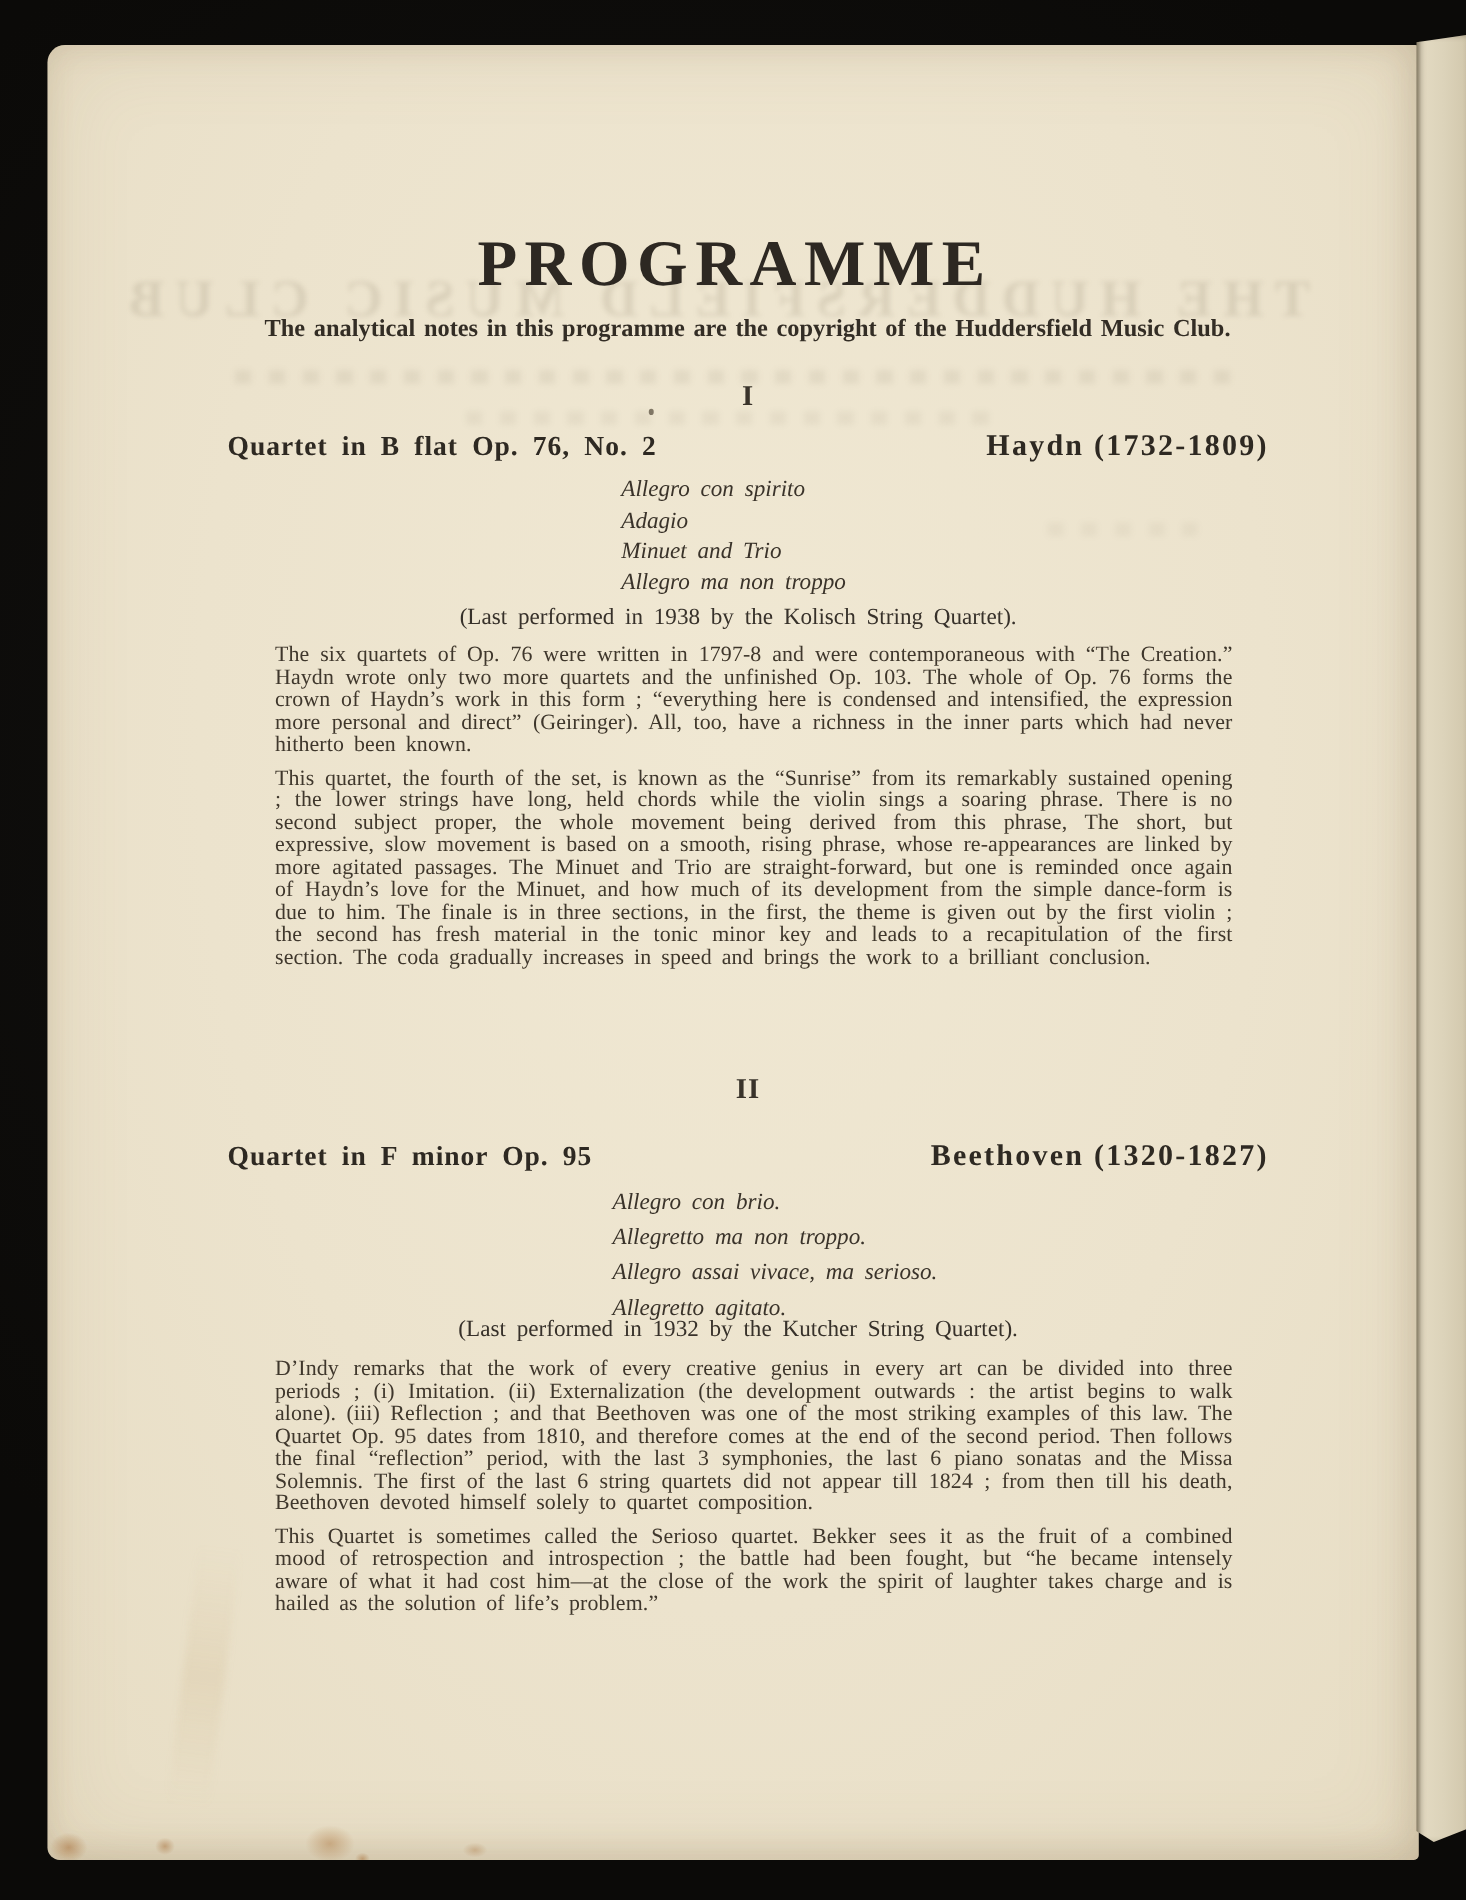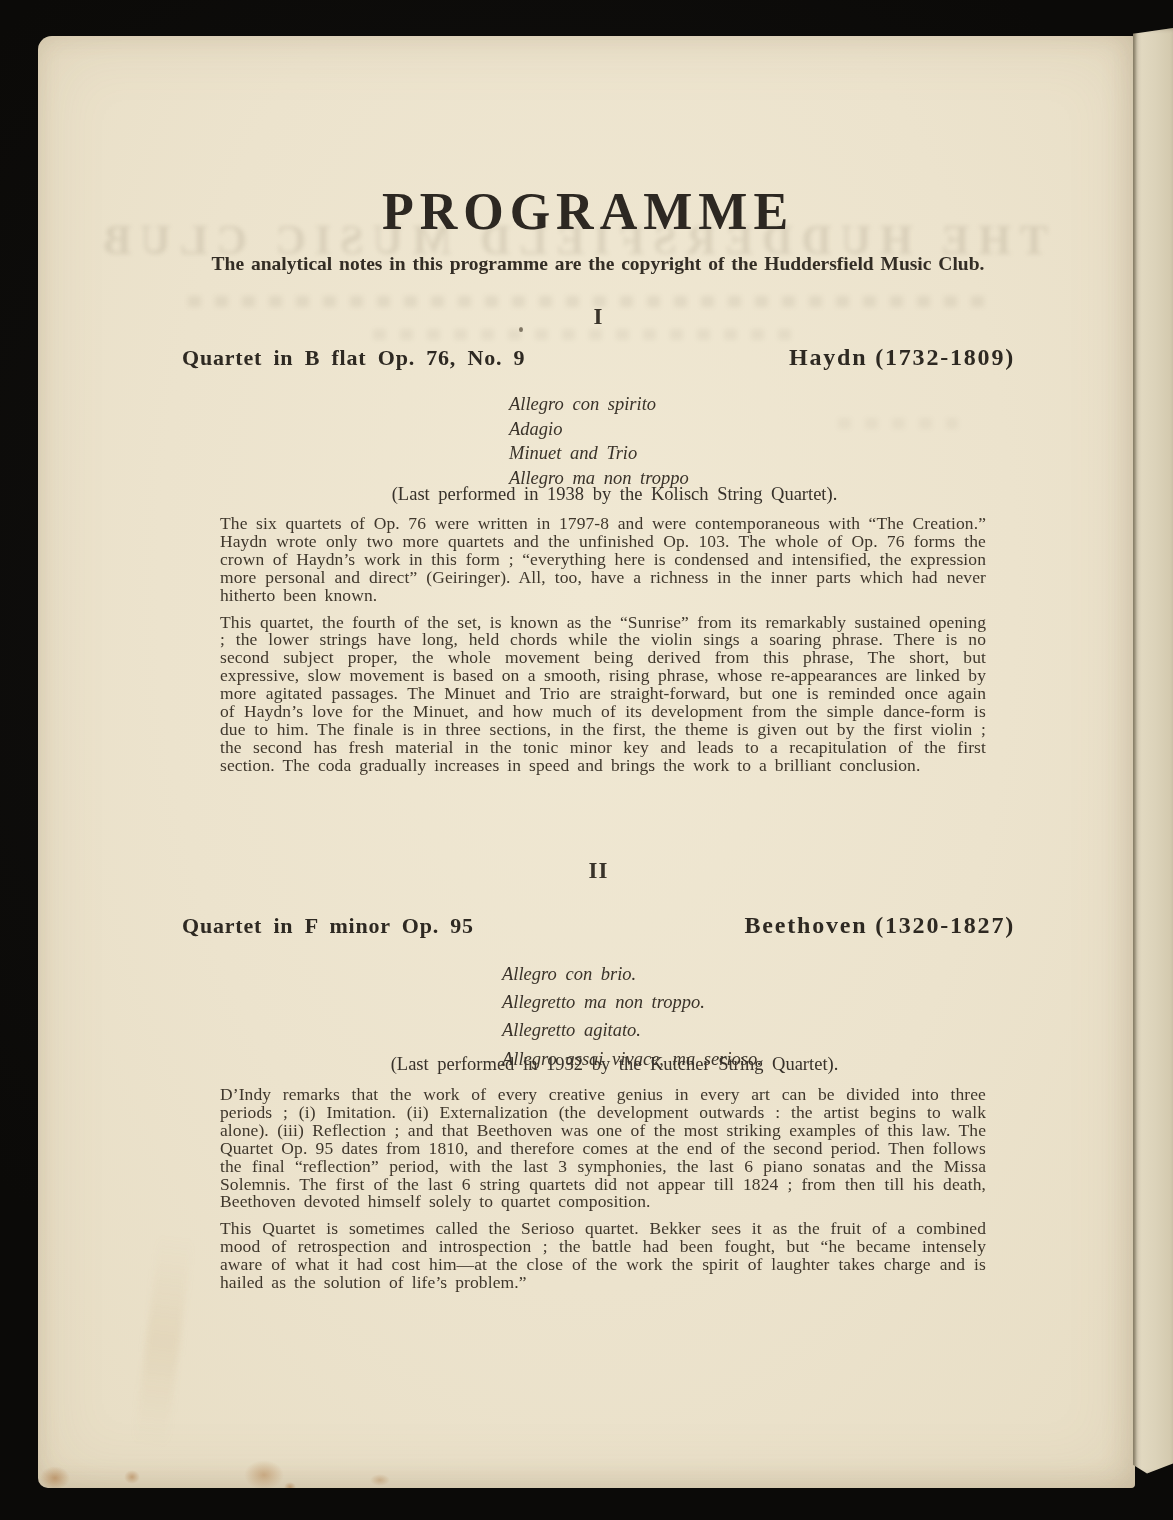--- a/index.html
+++ b/index.html
@@ -75,26 +75,26 @@
   .n1{top:268px;} .n2{top:822px;}
   .work-row{
     position:absolute;left:144px;width:833px;display:flex;
     justify-content:space-between;align-items:baseline;
   }
   .w1{top:308px;} .w2{top:876px;}
   .work-title{font-size:22px;font-weight:bold;word-spacing:5px;letter-spacing:.8px;color:#2e2922;}
   .composer{font-size:24px;font-weight:bold;letter-spacing:1.8px;color:#2e2922;}
   .movements{
     position:absolute;font-style:italic;font-size:18.5px;word-spacing:4px;
-    color:#3a332a;list-style:none;margin:12px;padding:0;
+    color:#3a332a;list-style:none;margin:0;padding:0;
   }
   .m1{left:459px;top:344px;line-height:24.6px;}
   .m2{left:452px;top:912px;line-height:28.2px;}
   .last-perf{
-    position:absolute;left:160px;width:833px;text-align:center;
+    position:absolute;left:136px;width:833px;text-align:center;
     font-size:18.5px;word-spacing:4px;color:#37312a;
   }
   .lp1{top:448px;} .lp2{top:1018px;}
   .notes{
     position:absolute;left:182px;width:766px;
     font-size:17.5px;line-height:17.9px;text-align:justify;
     word-spacing:3.5px;letter-spacing:.1px;color:#3f372c;
   }
   .notes p{margin:0 0 9px 0;}
   .nt1{top:479px;} .nt2{top:1050px;}
@@ -114,21 +114,21 @@
   <div class="fox f2"></div>
   <div class="fox f3"></div>
   <div class="fox f4"></div>
   <div class="fox f5"></div>
 
   <div class="page-title">PROGRAMME</div>
   <div class="copyright">The analytical notes in this programme are the copyright of the Huddersfield Music Club.</div>
 
   <div class="numeral n1">I</div>
   <div class="work-row w1">
-    <span class="work-title">Quartet in B flat Op. 76, No. 9</span>
+    <span class="work-title">Quartet in B flat Op. 76, No. 2</span>
     <span class="composer">Haydn (1732-1809)</span>
   </div>
   <ul class="movements m1">
     <li>Allegro con spirito</li>
     <li>Adagio</li>
     <li>Minuet and Trio</li>
     <li>Allegro ma non troppo</li>
   </ul>
   <div class="last-perf lp1">(Last performed in 1938 by the Kolisch String Quartet).</div>
   <div class="notes nt1">
@@ -137,22 +137,22 @@
   </div>
 
   <div class="numeral n2">II</div>
   <div class="work-row w2">
     <span class="work-title">Quartet in F minor Op. 95</span>
     <span class="composer">Beethoven (1320-1827)</span>
   </div>
   <ul class="movements m2">
     <li>Allegro con brio.</li>
     <li>Allegretto ma non troppo.</li>
+    <li>Allegro assai vivace, ma serioso.</li>
     <li>Allegretto agitato.</li>
-    <li>Allegro assai vivace, ma serioso.</li>
   </ul>
   <div class="last-perf lp2">(Last performed in 1932 by the Kutcher String Quartet).</div>
   <div class="notes nt2">
     <p>D’Indy remarks that the work of every creative genius in every art can be divided into three periods ;  (i) Imitation.  (ii) Externalization (the development outwards :  the artist begins to walk alone).  (iii) Reflection ;  and that Beethoven was one of the most striking examples of this law.  The Quartet Op. 95 dates from 1810, and therefore comes at the end of the second period.  Then follows the final “reflection” period, with the last 3 symphonies, the last 6 piano sonatas and the Missa Solemnis.  The first of the last 6 string quartets did not appear till 1824 ;  from then till his death, Beethoven devoted himself solely to quartet composition.</p>
     <p>This Quartet is sometimes called the Serioso quartet.   Bekker sees it as the fruit of a combined mood of retrospection and introspection ;  the battle had been fought, but “he became intensely aware of what it had cost him—at the close of the work the spirit of laughter takes charge and is hailed as the solution of life’s problem.”</p>
   </div>
 
 </div>
 
 <div class="fold"></div>

